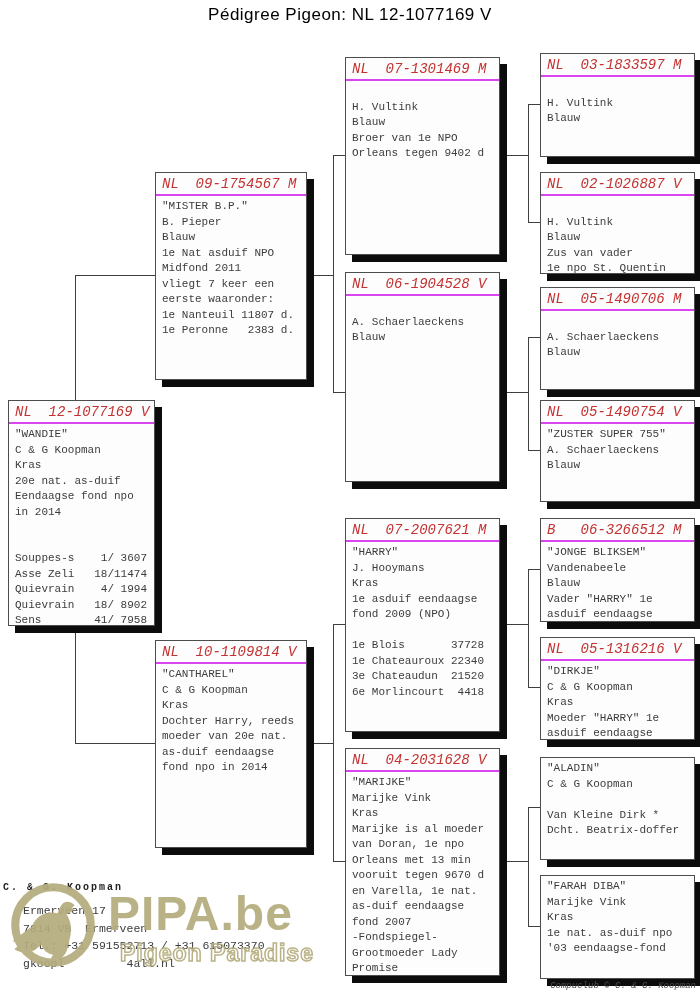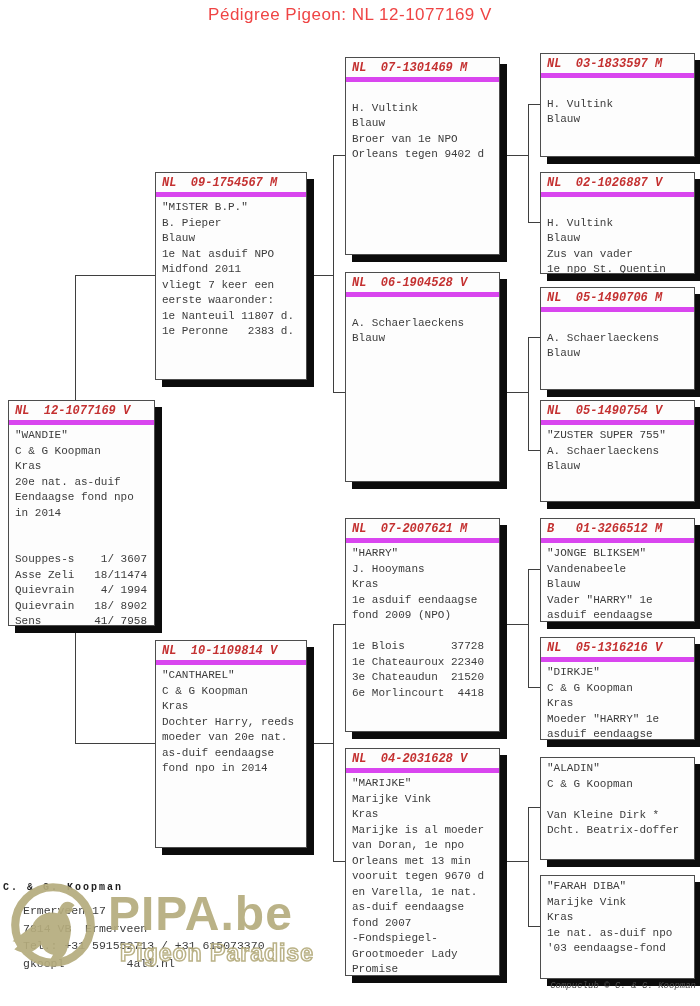--- a/index.html
+++ b/index.html
@@ -1,23 +1,23 @@
 <!DOCTYPE html>
 <html><head>
 <meta charset="utf-8">
 <style>
   html,body{margin:0;padding:0;background:#ffffff;}
   #page{position:relative;width:700px;height:1006px;background:#ffffff;overflow:hidden;
         font-family:"Liberation Mono",monospace;}
   #title{position:absolute;left:0;top:5px;width:700px;text-align:center;
-         font-family:"Liberation Sans",sans-serif;font-size:17px;color:#ef4444;letter-spacing:.5px;}
+         font-family:"Liberation Sans",sans-serif;font-size:17px;color:#000000;letter-spacing:.5px;}
   .pbox{position:absolute;background:#fdfdfd;border:1px solid #4d4d4d;
         box-shadow:7px 7px 0 #0c0c0c;overflow:hidden;}
-  .hdr{font-family:"Liberation Mono",monospace;font-style:italic;font-weight:bold;
-       font-size:12px;color:#c43131;padding:3px 6px 2px 6px;border-bottom:5px solid #d946ef;
+  .hdr{font-family:"Liberation Mono",monospace;font-style:italic;font-weight:normal;
+       font-size:14px;color:#c43131;padding:3px 6px 2px 6px;border-bottom:2px solid #d946ef;
        white-space:pre;}
   .bd{font-family:"Liberation Mono",monospace;font-size:11px;line-height:15.5px;
       color:#3c3c3c;padding:3px 6px;white-space:pre;}
   .cline{position:absolute;background:#3f3f3f;}
   #owner{position:absolute;left:3px;top:882px;color:#3c3c3c;}
   #owner .oname{font-size:10px;font-weight:bold;letter-spacing:2px;color:#222;margin-bottom:9px;}
   #owner .oline{font-size:11.5px;line-height:17.5px;white-space:pre;margin-left:20px;}
   #pipa{position:absolute;left:8px;top:880px;width:360px;height:90px;opacity:.92;}
   #pipa svg{position:absolute;left:0;top:0;width:90px;height:90px;}
   .pipa-brand{position:absolute;left:100px;top:6px;
@@ -171,21 +171,21 @@
 A. Schaerlaeckens
 Blauw</div>
   </div>
   <div class="pbox" style="left:540px;top:400px;width:153px;height:100px">
     <div class="hdr">NL  05-1490754 V</div>
     <div class="bd">"ZUSTER SUPER 755"
 A. Schaerlaeckens
 Blauw</div>
   </div>
   <div class="pbox" style="left:540px;top:518px;width:153px;height:102px">
-    <div class="hdr">B   01-3266512 M</div>
+    <div class="hdr">B   06-3266512 M</div>
     <div class="bd">"JONGE BLIKSEM"
 Vandenabeele
 Blauw
 Vader "HARRY" 1e
 asduif eendaagse</div>
   </div>
   <div class="pbox" style="left:540px;top:637px;width:153px;height:101px">
     <div class="hdr">NL  05-1316216 V</div>
     <div class="bd">"DIRKJE"
 C &amp; G Koopman

